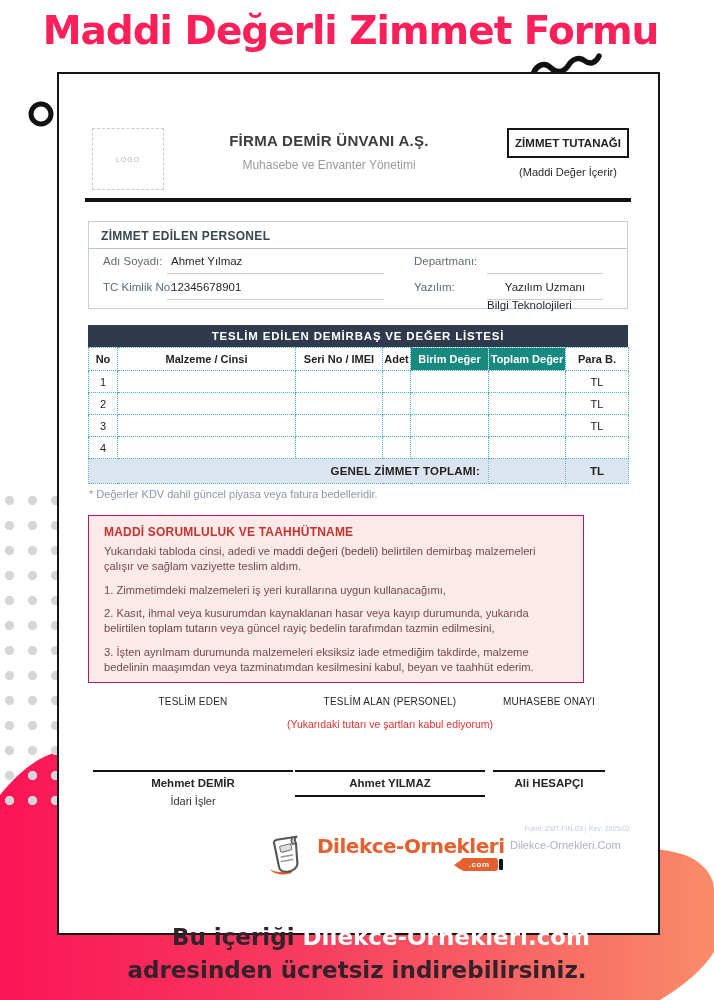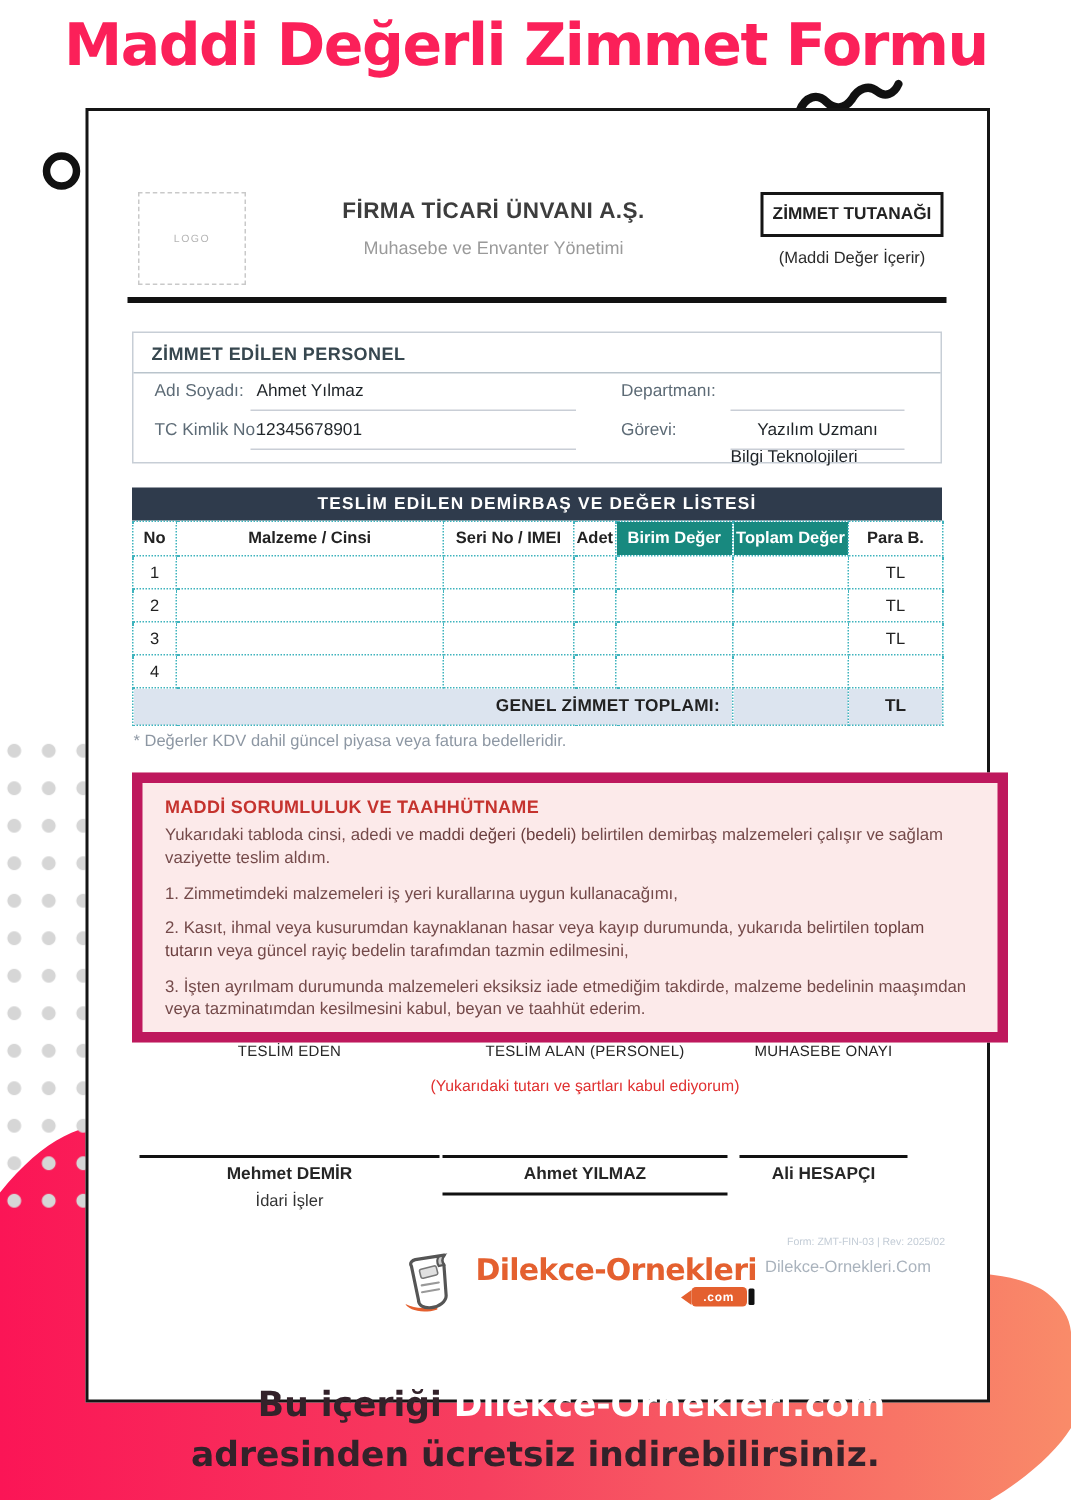--- a/index.html
+++ b/index.html
@@ -55,22 +55,22 @@
                                   text-align:center; overflow:hidden; white-space:nowrap; }
   table.asset th{ height:23px; font-weight:bold; background:#fff; }
   table.asset th.th-teal{ background:#18897f; color:#fff; }
   table.asset td{ height:22px; background:#fff; }
   tr.total-row td{ height:25px; background:#dce4ef; font-weight:bold; font-size:11.5px; }
   tr.total-row td.total-label{ text-align:right; padding-right:8px; letter-spacing:0.2px; }
 
   .footnote{ position:absolute; left:30px; top:414px; font-size:11px; color:#8d97a3; }
 
   
-  .commitment{ position:absolute; left:29px; top:441px; width:584px; background:#fceaea;
-               border:7px solid #be185d; padding:9px 15px 8px 15px; }
+  .commitment{ position:absolute; left:29px; top:441px; width:496px; background:#fceaea;
+               border:1px solid #be185d; padding:9px 15px 8px 15px; }
   .commitment-title{ font-size:12px; font-weight:bold; color:#c5332e; letter-spacing:0.2px; margin-bottom:5px; }
   .commitment p{ font-size:11.2px; line-height:1.32; color:#744a4a; margin-bottom:9px; }
   .commitment p:last-child{ margin-bottom:0; }
   .commitment b{ font-weight:normal; color:#6b3f3f; }
 
   
   .sig-col{ position:absolute; top:622px; text-align:center; }
   .sig-role{ font-size:10px; font-weight:normal; color:#262626; letter-spacing:0.2px; }
   .sig-note{ position:absolute; left:-30px; width:250px; top:22px; font-size:10.5px; color:#e03131; }
   .sig-line{ position:absolute; left:0; width:100%; height:2px; background:#111; top:74px; }
@@ -130,21 +130,21 @@
   </svg>
 
   <h1 class="page-title">Maddi Değerli Zimmet Formu</h1>
 
   <div class="doc">
 
     <div class="logo-box">
       <span>LOGO</span>
     </div>
     <div class="company">
-      <div class="company-title">FİRMA TİCARİ ÜNVANI A.Ş.</div>
+      <div class="company-title">FİRMA DEMİR ÜNVANI A.Ş.</div>
       <div class="company-sub">Muhasebe ve Envanter Yönetimi</div>
     </div>
     <div class="zt-box">
       <span>ZİMMET TUTANAĞI</span>
     </div>
     <div class="zt-note">(Maddi Değer İçerir)</div>
     <div class="head-rule"></div>
 
     <div class="personnel">
       <div class="personnel-title">ZİMMET EDİLEN PERSONEL</div>
@@ -155,21 +155,21 @@
       <div class="p-line" style="left:78px; top:51px; width:217px;"></div>
 
       <span class="p-label" style="left:14px; top:59px;">TC Kimlik No:</span>
       <span class="p-value" style="left:82px; top:59px;">12345678901</span>
       <div class="p-line" style="left:78px; top:77px; width:217px;"></div>
 
       <span class="p-label" style="left:325px; top:33px;">Departmanı:</span>
       <span class="p-value" style="left:398px; top:33px; width:116px; text-align:left;margin-top:44px;">Bilgi Teknolojileri</span>
       <div class="p-line" style="left:398px; top:51px; width:116px;"></div>
 
-      <span class="p-label" style="left:325px; top:59px;">Görevi:</span>
+      <span class="p-label" style="left:325px; top:59px;">Yazılım:</span>
       <span class="p-value" style="left:398px; top:59px; width:116px; text-align:center;">Yazılım Uzmanı</span>
       <div class="p-line" style="left:398px; top:77px; width:116px;"></div>
     </div>
 
     <div class="asset-table-wrap">
       <div class="asset-title">TESLİM EDİLEN DEMİRBAŞ VE DEĞER LİSTESİ</div>
       <table class="asset">
         <colgroup>
           <col style="width:29px">
             <col style="width:178px">

